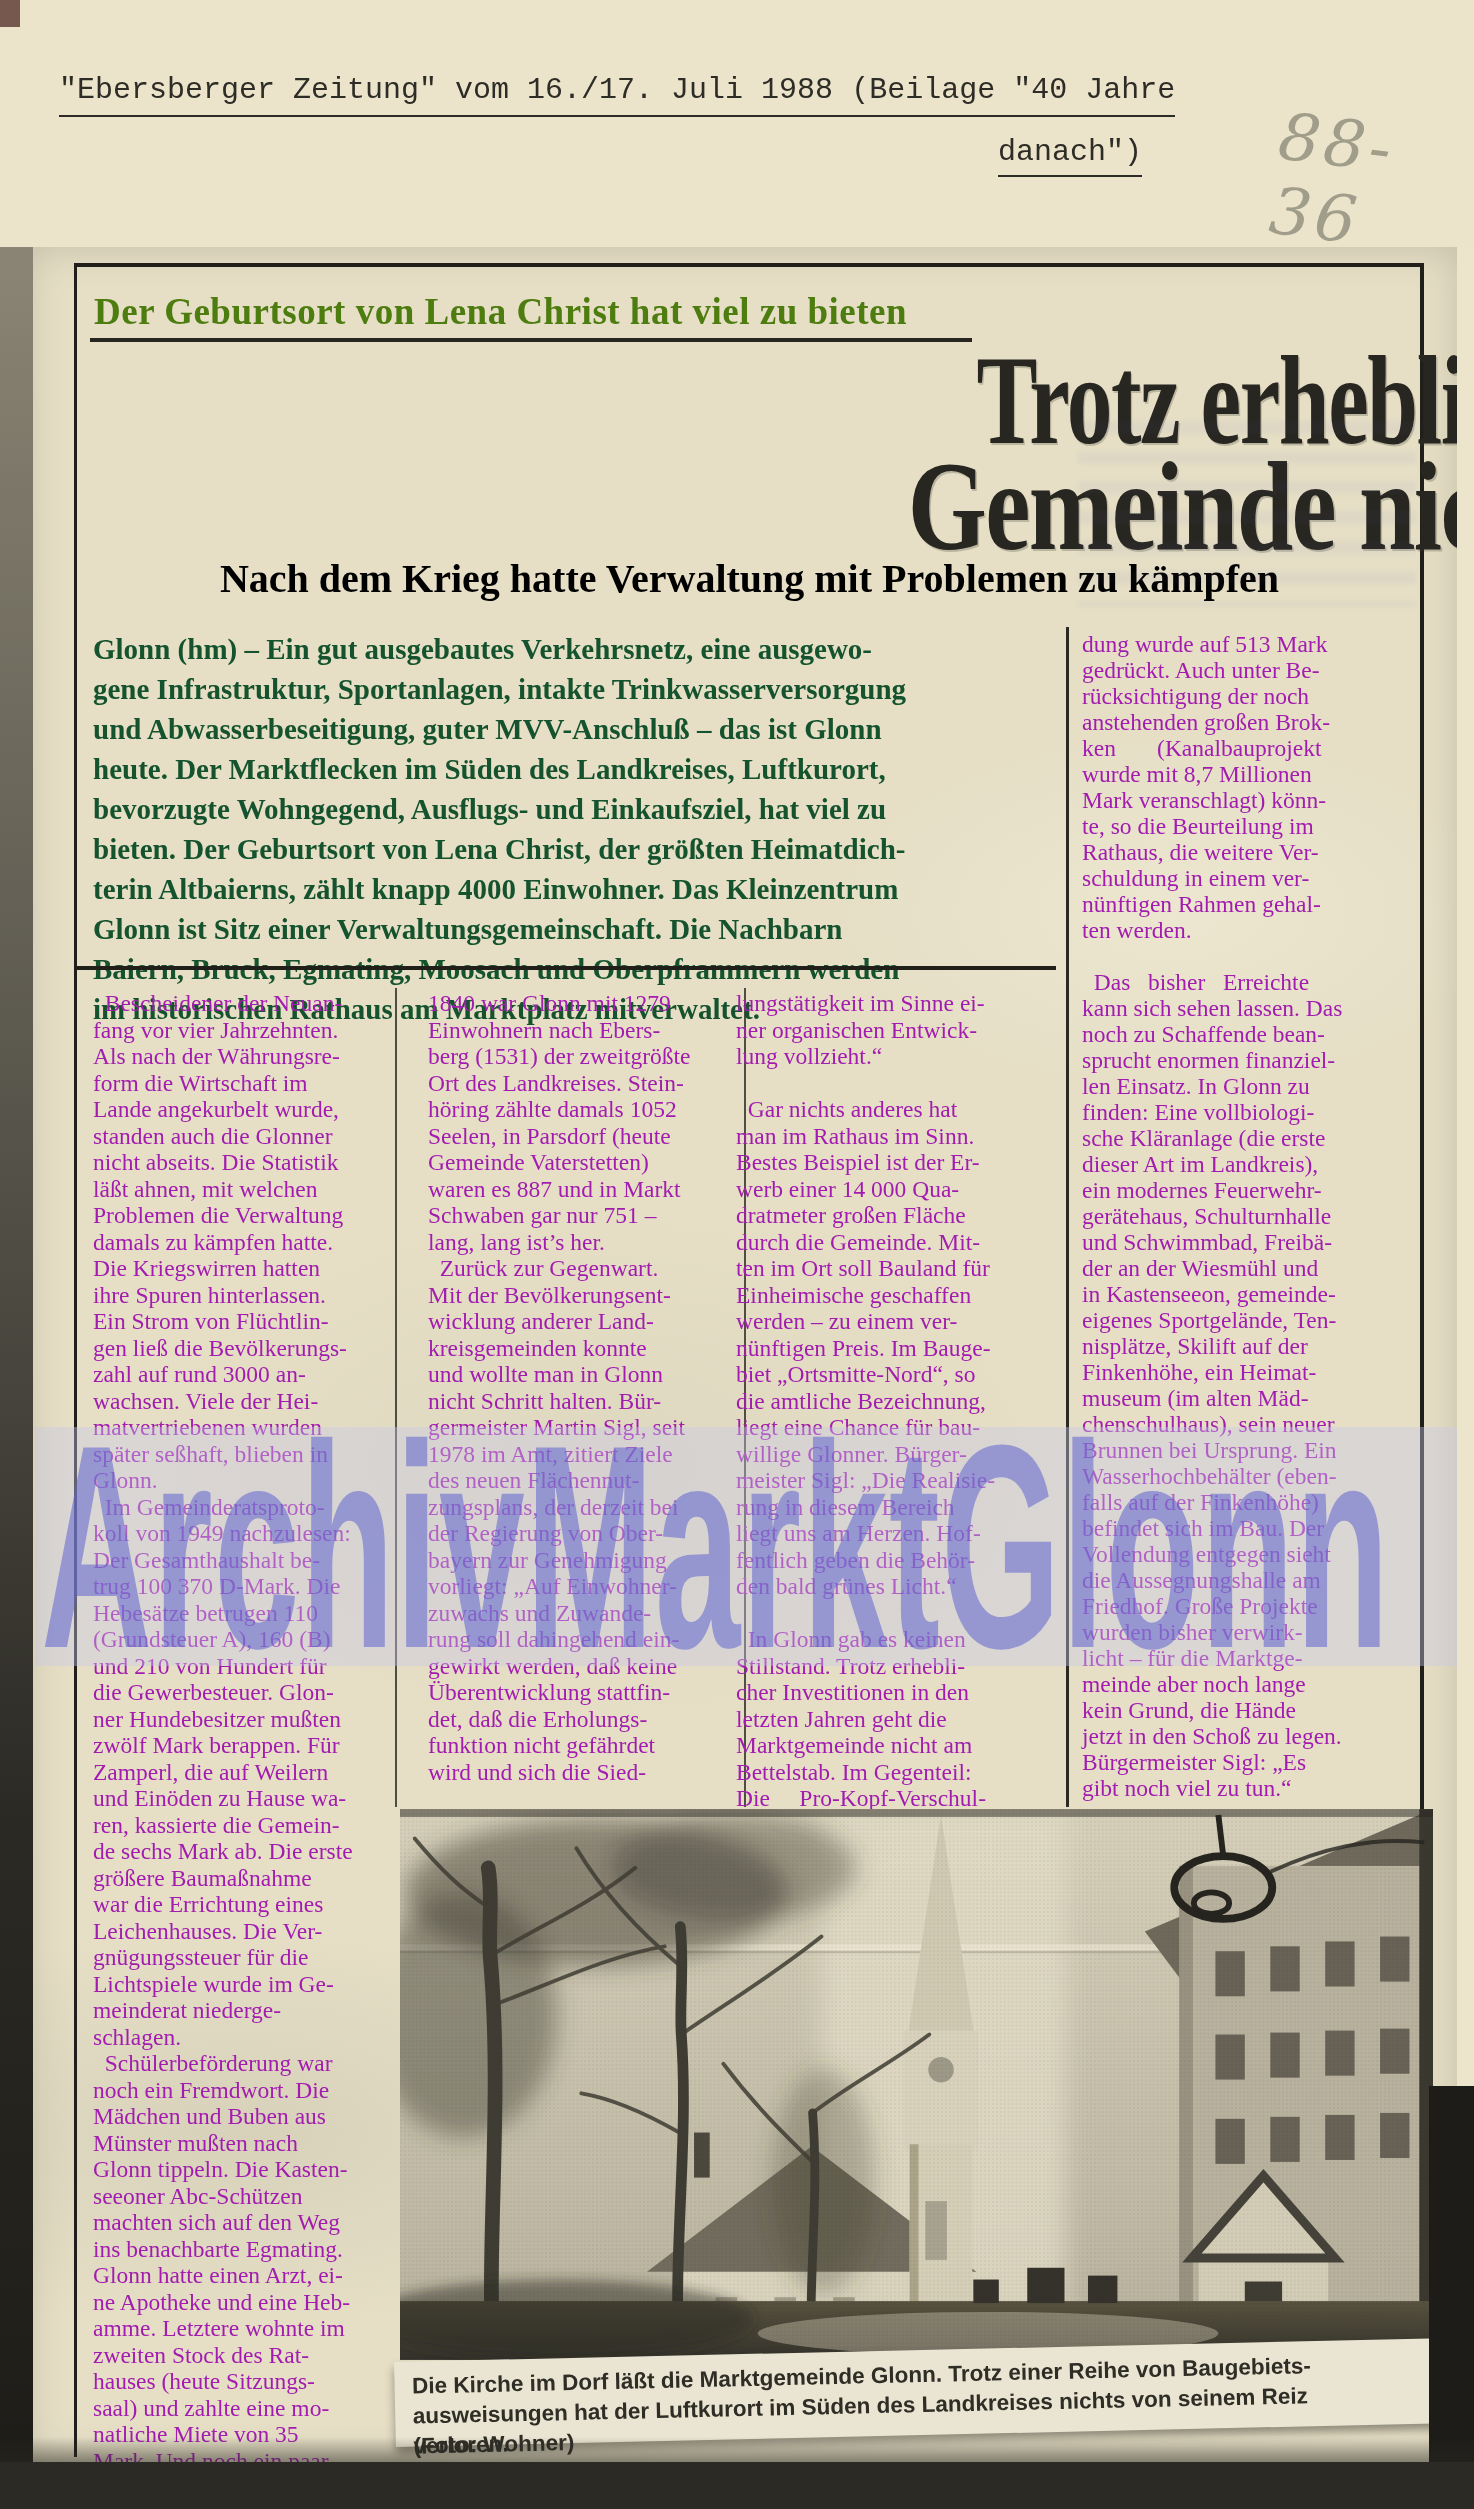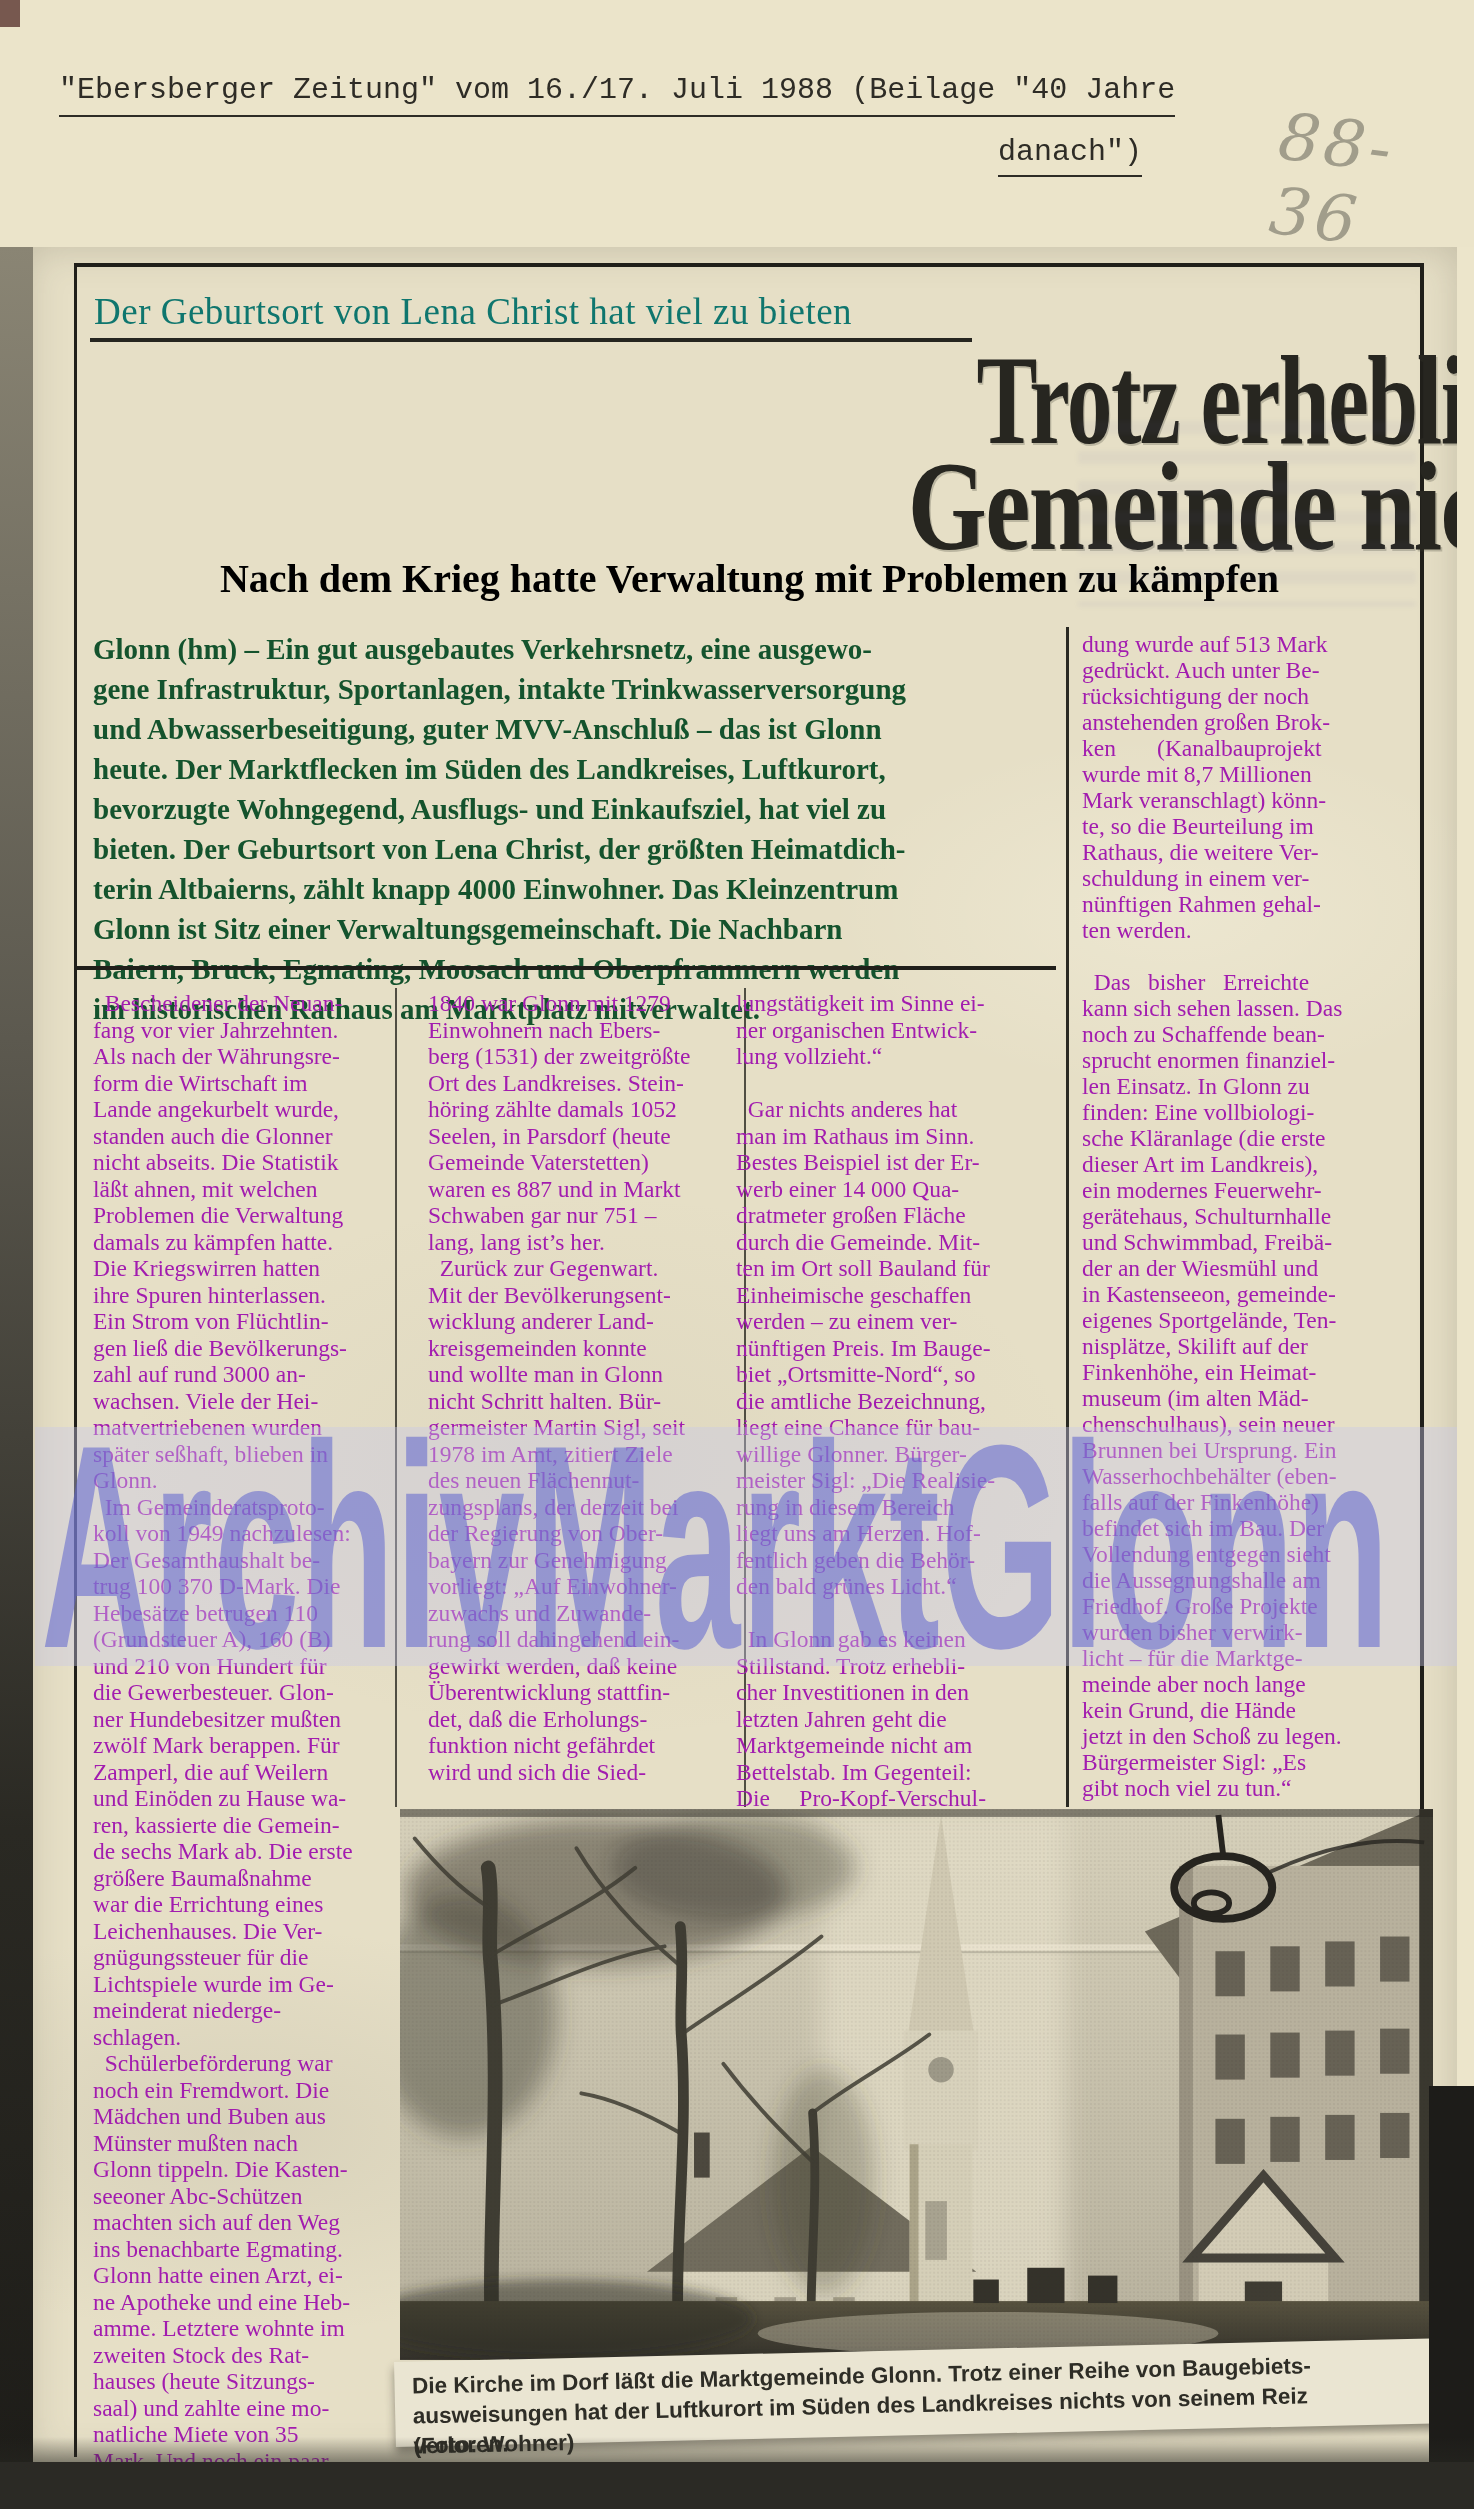--- a/index.html
+++ b/index.html
@@ -38,21 +38,21 @@
       radial-gradient(490px 255px at 80% 30%,rgba(255,252,238,.25),transparent 70%),
       radial-gradient(686px 392px at 40% 55%,rgba(140,136,120,.08),transparent 70%),
       #e6dfc6;
     box-shadow:inset 0 0 39px rgba(90,86,72,.25);
   }
   .rule{background:#201f1a;}
   .rule-top{left:76px;top:263px;width:1347px;height:3.9px;}
   .rule-left{left:74px;top:263px;width:2.9px;height:2194px;}
   .rule-right{left:1420px;top:263px;width:3.9px;height:1551px;}
   .kicker{
-    left:94px;top:290px;font-size:37px;font-weight:400;color:#0f766e;
+    left:94px;top:290px;font-size:37px;font-weight:700;color:#4d7c0f;
     white-space:nowrap;letter-spacing:0.5px;
   }
   .kicker-underline{left:90px;top:338px;width:882px;height:3.9px;background:#26251f;}
   .hl{left:78px;width:1343px;text-align:center;color:#272620;font-weight:700;white-space:nowrap;}
   .hl span{display:inline-block;font-size:127px;line-height:98px;letter-spacing:-2px;
     text-shadow:2px 2px 0 rgba(60,58,48,.25);}
   .hl1{top:351px;} .hl1 span{transform:scaleX(.72);}
   .hl2{top:457px;} .hl2 span{transform:scaleX(.80);}
   .subhead{left:78px;top:555px;width:1343px;text-align:center;
     font-size:40px;font-weight:700;color:#000000;white-space:nowrap;}

